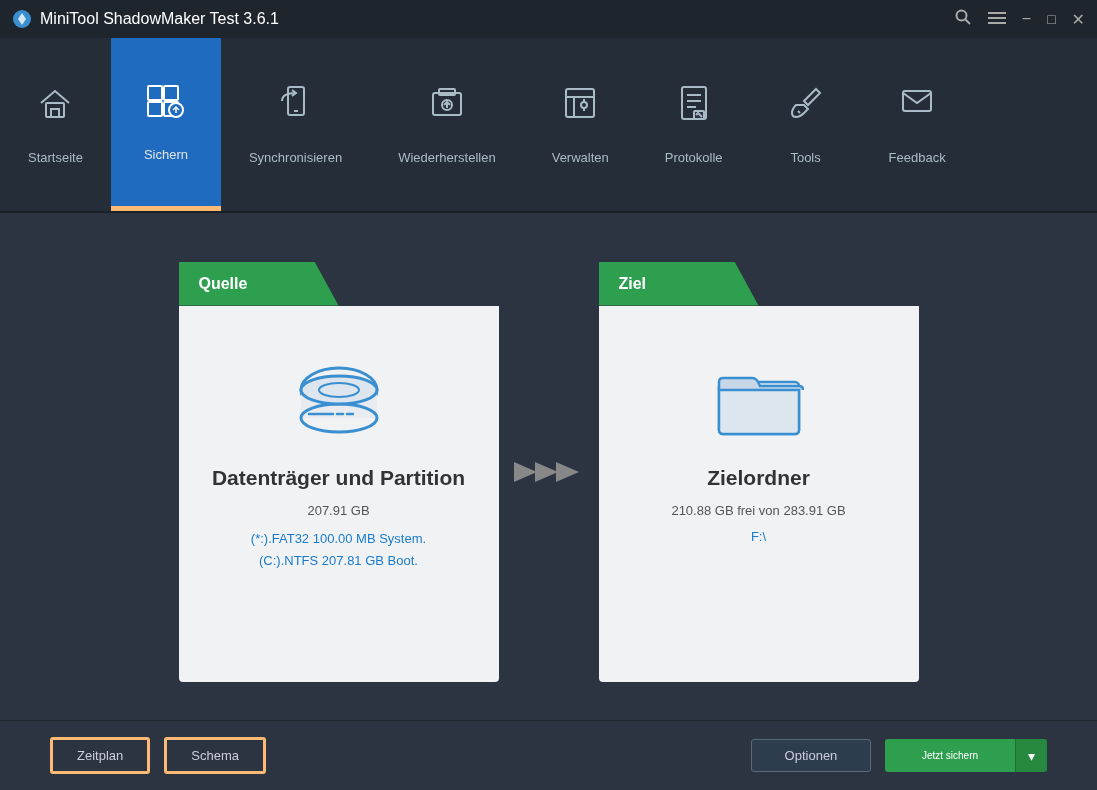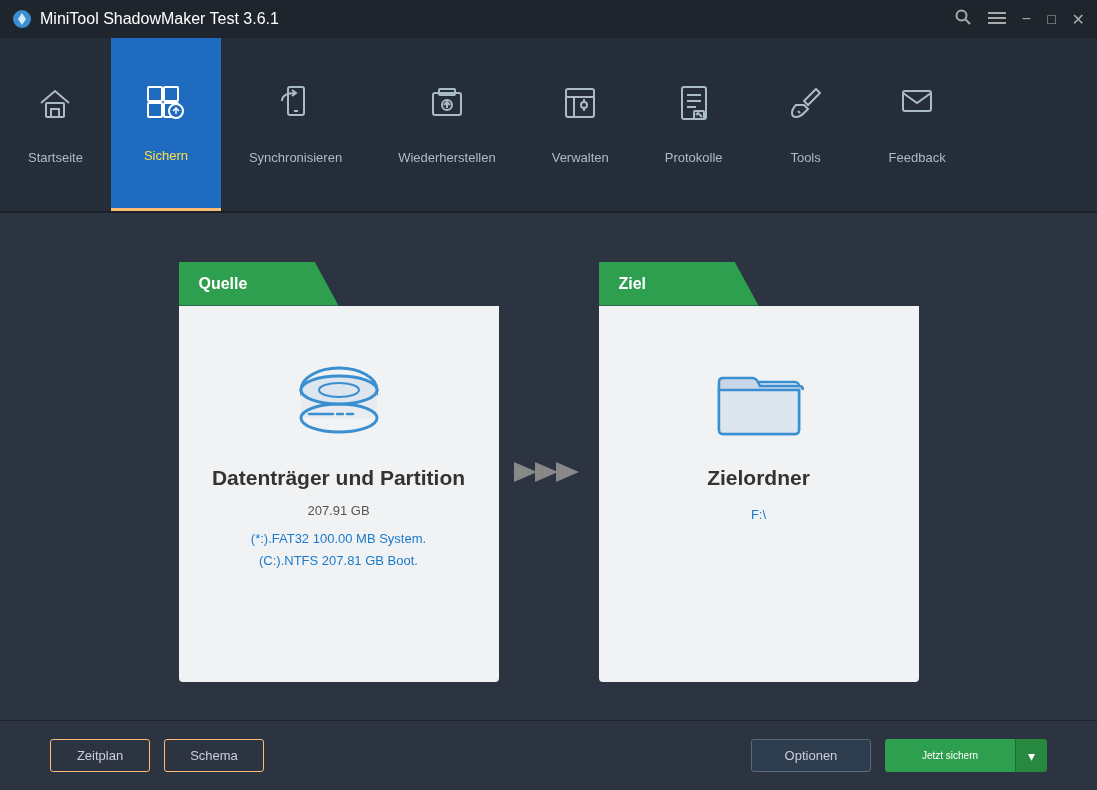--- a/index.html
+++ b/index.html
@@ -48,22 +48,22 @@
       padding: 0 28px;
       cursor: pointer;
       gap: 24px;
       min-width: 110px;
       color: #aabbc8;
       font-size: 13px;
       transition: background 0.2s;
     }
     .nav-item.active {
       background: #1e6bbf;
-      color: #fde047;
-      border-bottom: 3px solid #fdba74;
+      color: #e5e5e5;
+      border-bottom: 5px solid #fdba74;
     }
     .nav-icon {
       font-size: 32px;
       line-height: 1;
     }
     .nav-label {
       font-size: 13px;
       white-space: nowrap;
     }
 
@@ -177,21 +177,21 @@
       display: flex;
       gap: 14px;
     }
     #bottom-right {
       display: flex;
       gap: 14px;
     }
 
     .btn-outline {
       background: transparent;
-      border: 1px solid #fdba74;
+      border: 3px solid #fdba74;
       color: #ccd;
       padding: 8px 24px;
       border-radius: 3px;
       font-size: 13px;
       cursor: pointer;
       min-width: 100px;
     }
 
     .btn-primary {
       background: #2e3d4e;
@@ -426,20 +426,21 @@
         
         <svg class="folder-svg" viewBox="0 0 90 80" fill="none">
           <rect x="5" y="20" width="80" height="52" rx="4" fill="#dde6ef" stroke="#3a8fd1" stroke-width="2.5"></rect>
           <path d="M5 28 L5 20 Q5 16 9 16 L38 16 Q42 16 44 20 L46 24 L85 24 Q89 24 89 28" fill="#c8d6e8" stroke="#3a8fd1" stroke-width="2.5"></path>
           <rect x="5" y="28" width="80" height="44" rx="0" fill="#dde6ef"></rect>
           <path d="M5 28 L5 68 Q5 72 9 72 L81 72 Q85 72 85 68 L85 28 Z" fill="#dde6ef" stroke="#3a8fd1" stroke-width="2.5"></path>
         </svg>
       </div>
 
       <div class="card-title">Zielordner</div>
+      <div class="card-info">210.88 GB frei von 283.91 GB</div>
       <div class="card-info-blue" style="margin-top:4px;">F:\</div>
     </div>
 
   </div>
 </div>
 
 <div id="bottom-bar">
   <div id="bottom-left">
     <button class="btn-outline">Zeitplan</button>
     <button class="btn-outline">Schema</button>

